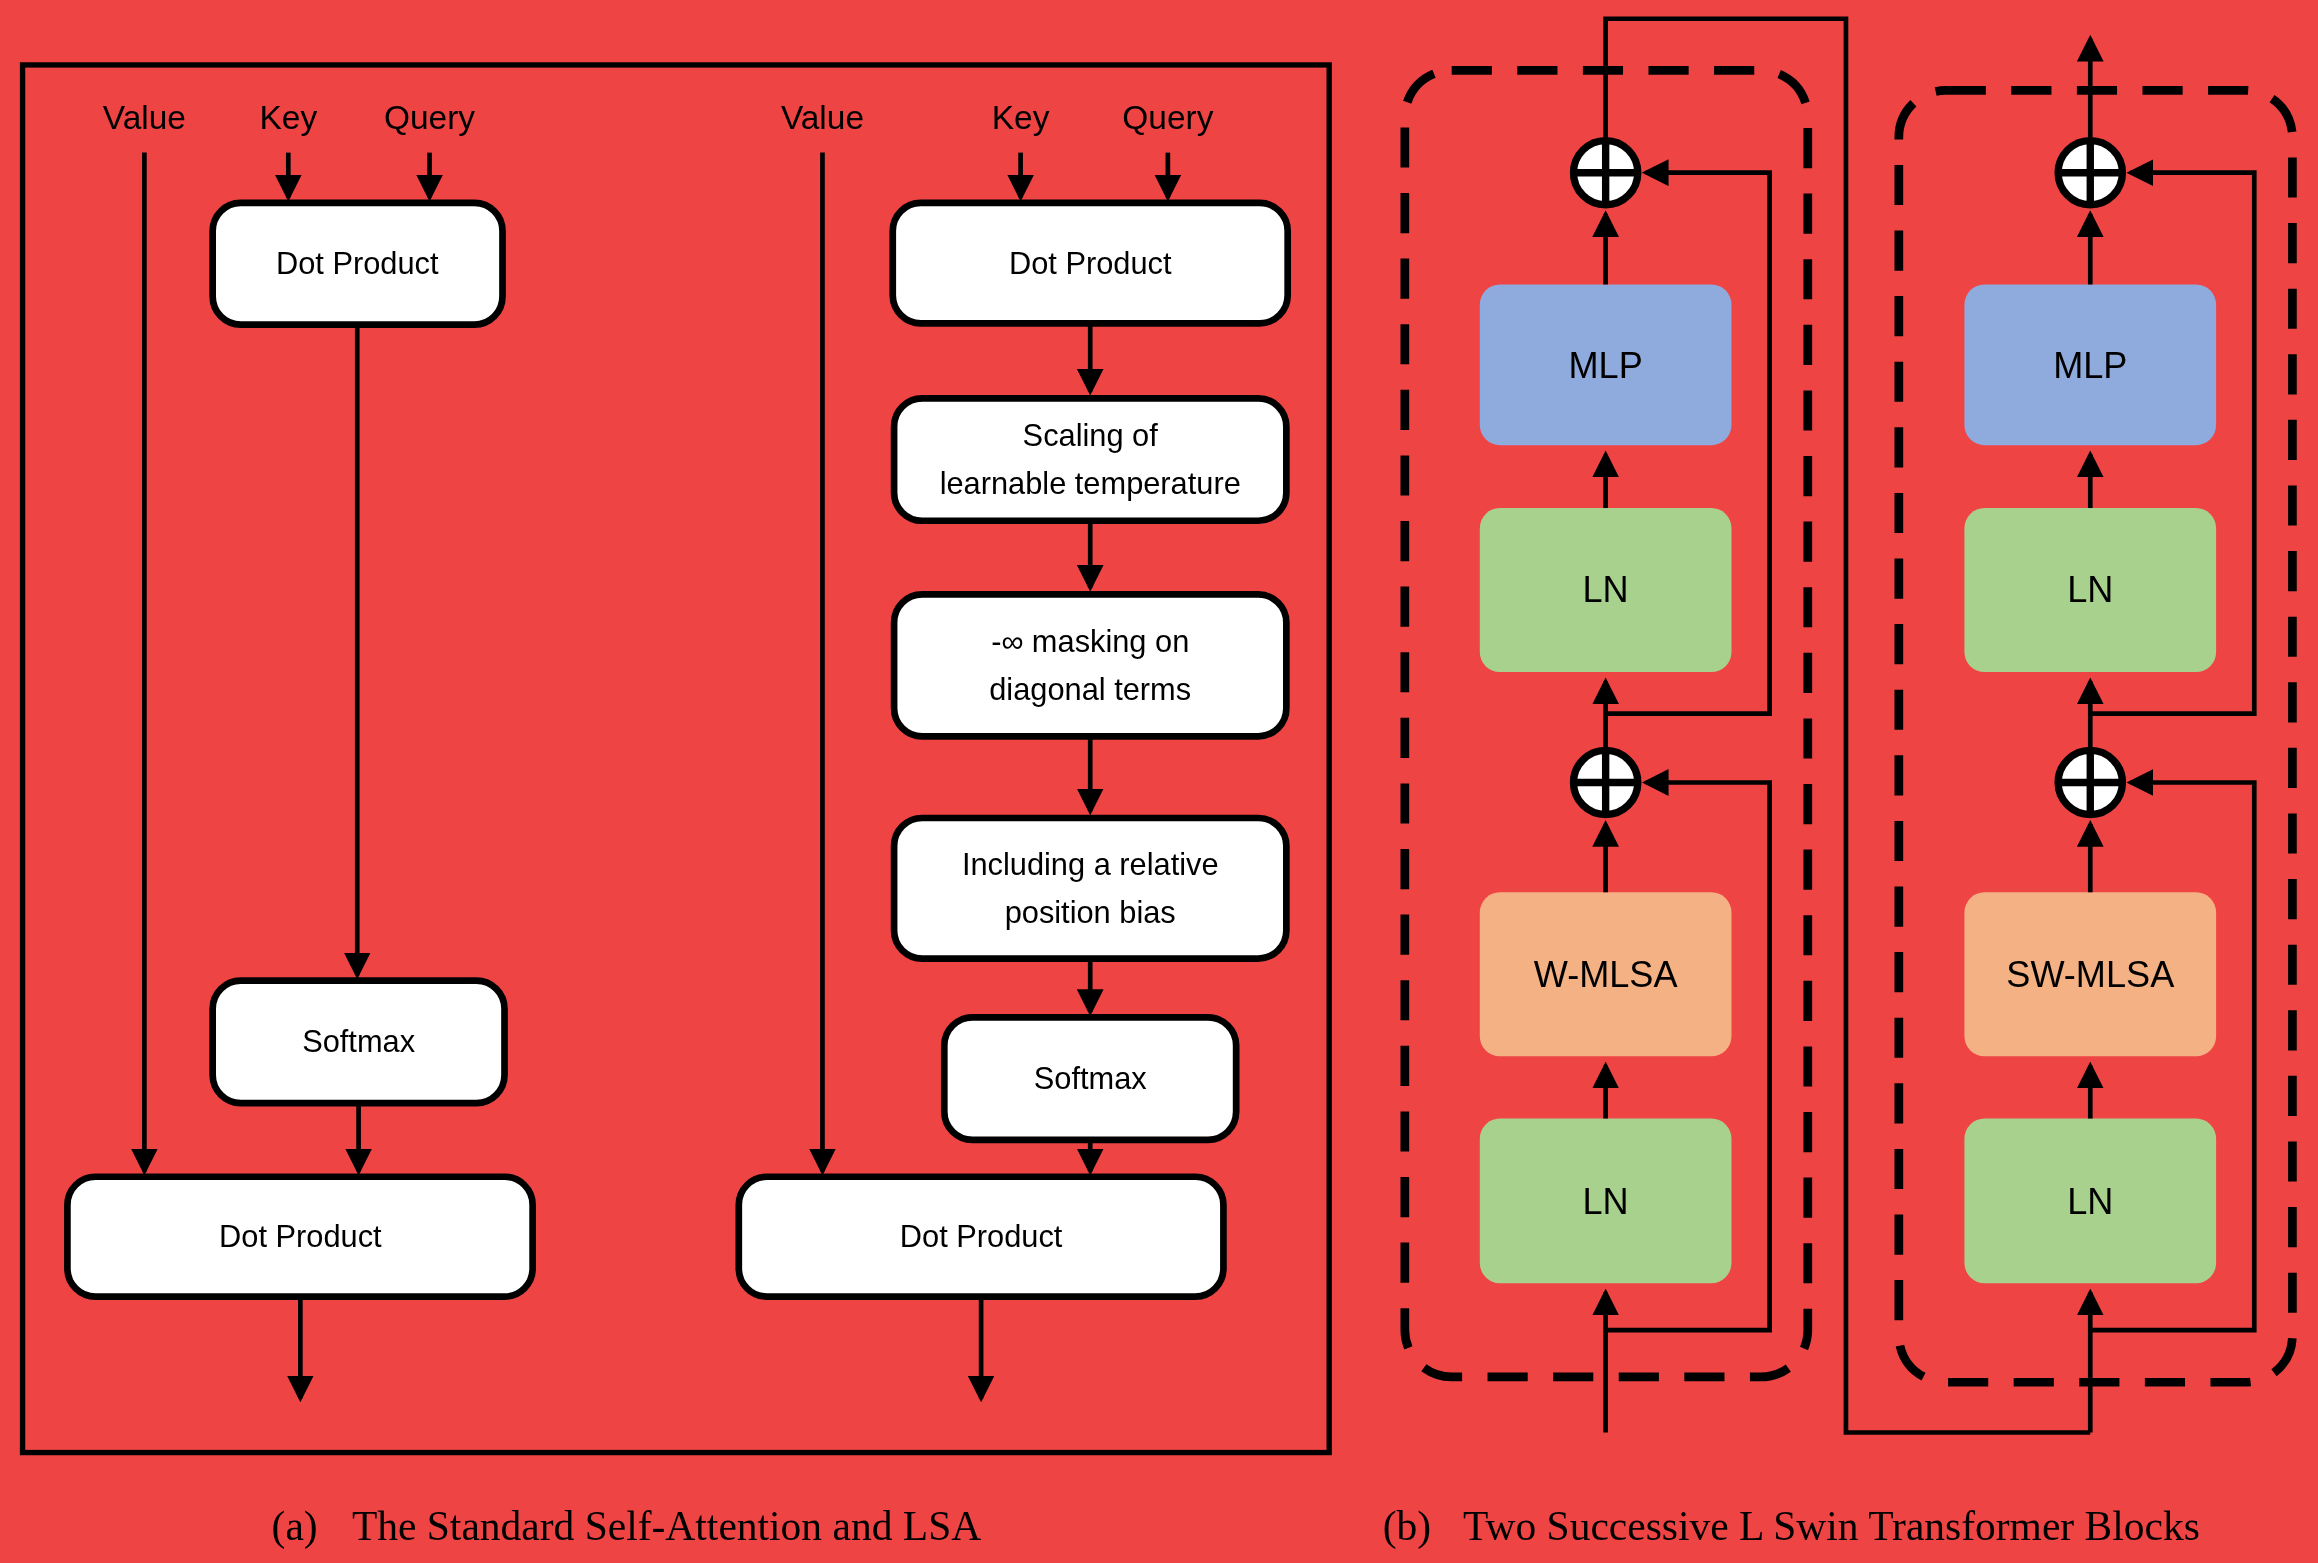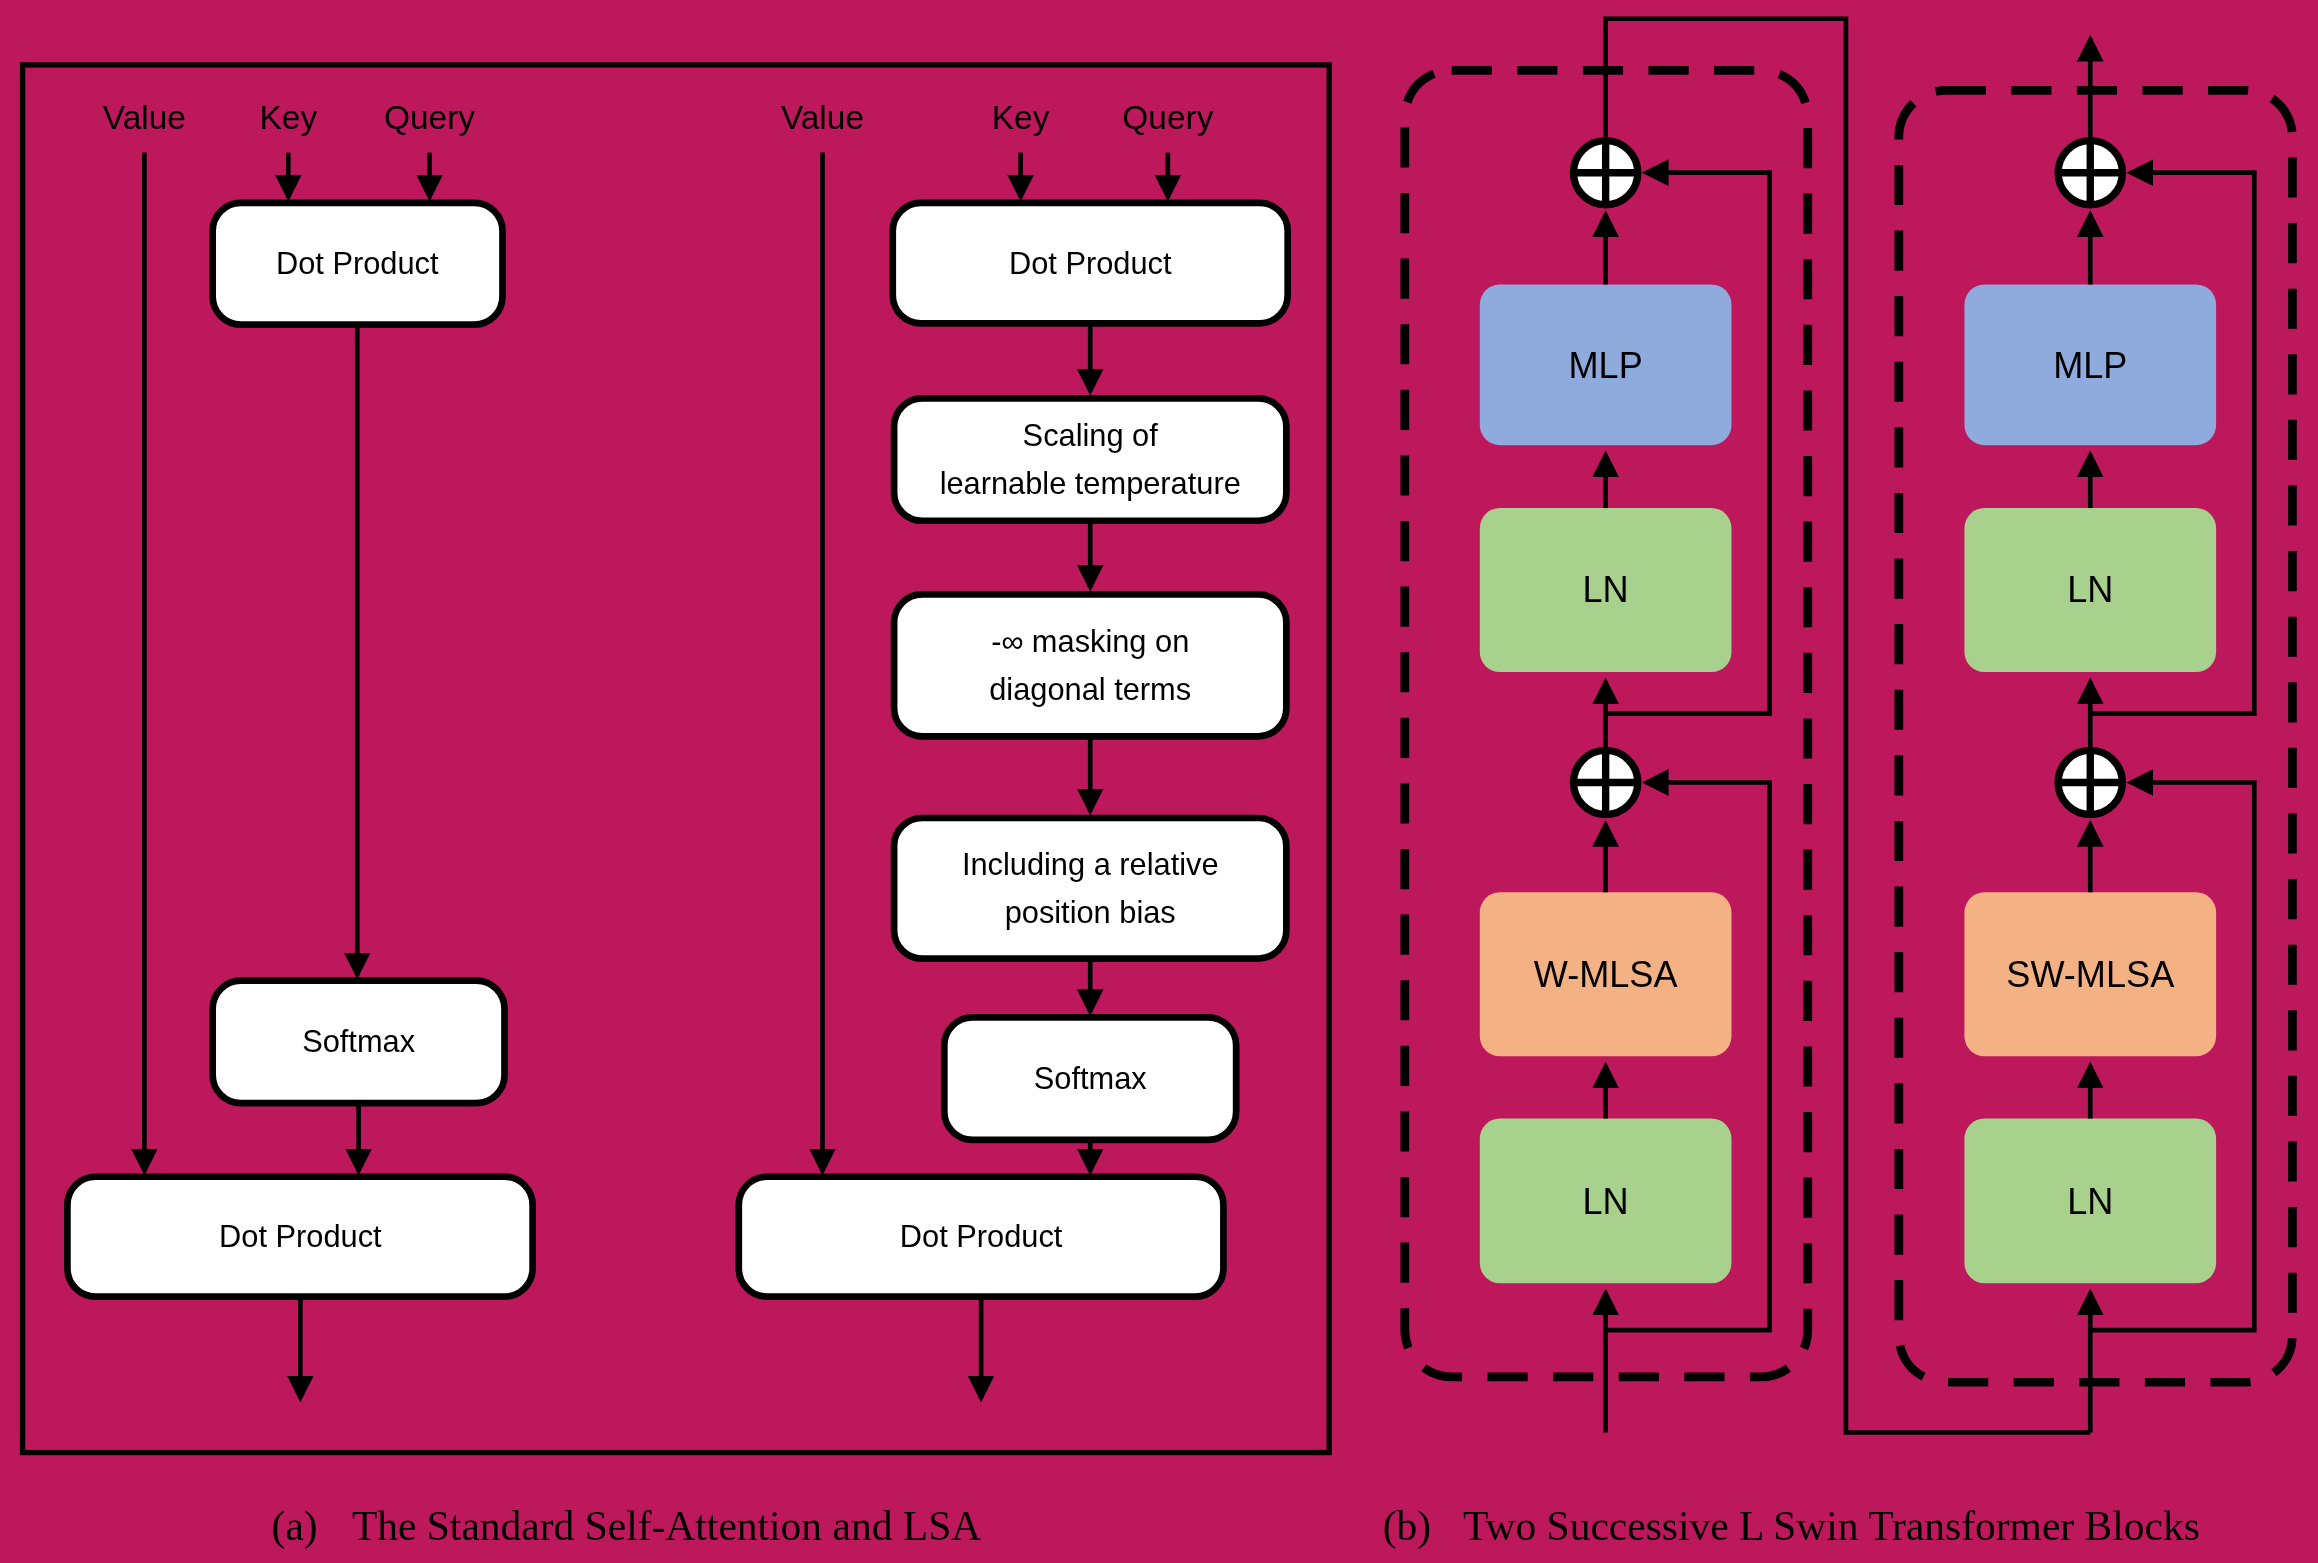--- a/index.html
+++ b/index.html
@@ -1,16 +1,16 @@
 <!DOCTYPE html>
 <html style="font-size:10.7px"><head>
 <meta charset="utf-8">
 <style>
   html,body{margin:0;padding:0;background:#ffffff;}
-  .figure{width:2319px;height:1563px;position:relative;background:#be185d;text-decoration:underline;}
+  .figure{width:2319px;height:1563px;position:relative;background:#ef4444;text-decoration:underline;}
   svg{display:block;}
   .lbl{font-family:"Liberation Sans",sans-serif;font-size:50px;font-weight:500;fill:#000;text-anchor:middle;}
   .boxtxt{font-family:"Liberation Sans",sans-serif;font-size:46px;font-weight:500;fill:#000;text-anchor:middle;}
   .btxt{font-family:"Liberation Sans",sans-serif;font-size:54px;font-weight:500;fill:#000;text-anchor:middle;}
   .cap{font-family:"Liberation Serif",serif;font-size:62px;fill:#000;text-anchor:start;}
   .wire{stroke:#000;stroke-width:7;fill:none;}
   .fbox{fill:#ffffff;stroke:#000;stroke-width:10;}
   .frame{fill:none;stroke:#000;stroke-width:8;}
   .dashbox{fill:none;stroke:#000;stroke-width:13;stroke-dasharray:60 38;}
   .cbox{stroke:none;}

